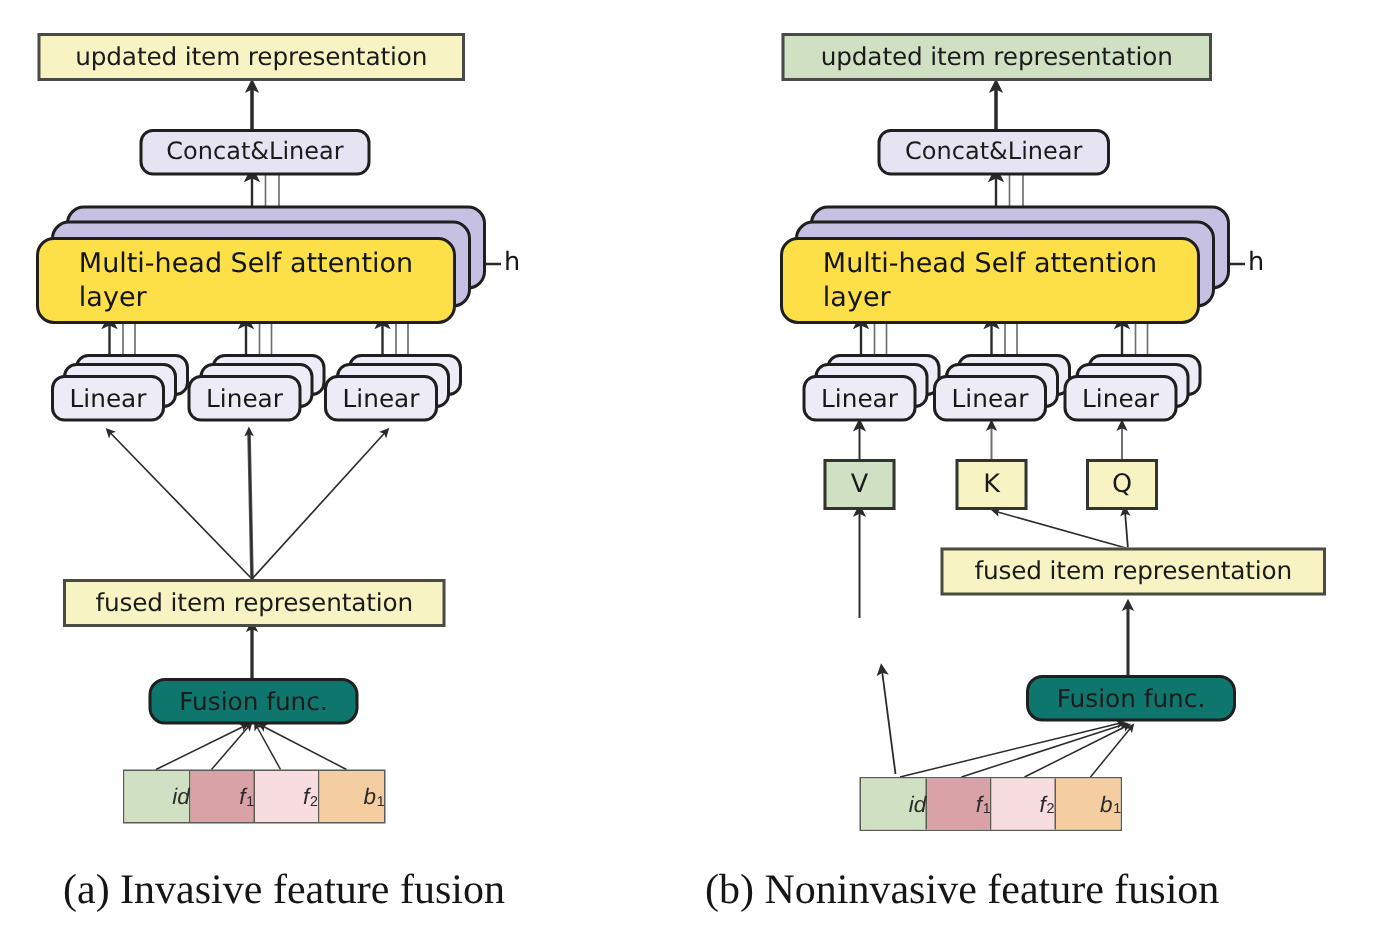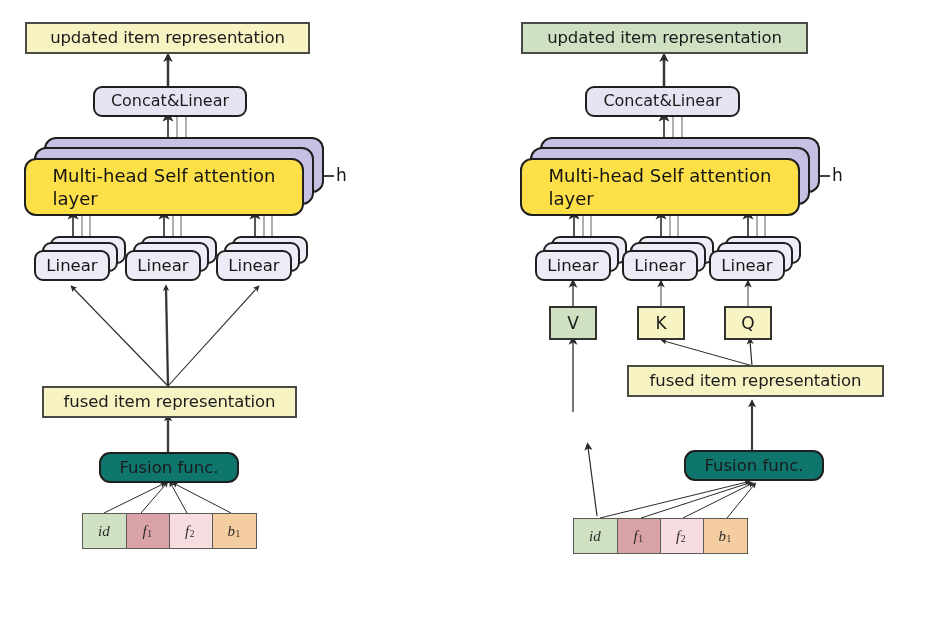--- a/index.html
+++ b/index.html
@@ -7,20 +7,21 @@
     padding: 0;
     background: #ffffff;
   }
   #root {
     position: relative;
     width: 929px;
     height: 626px;
     background: #ffffff;
     font-family: "DejaVu Sans", sans-serif;
     overflow: hidden;
+    border-radius: 17px;
   }
   svg.layer {
     position: absolute;
     left: 0;
     top: 0;
     width: 929px;
     height: 626px;
     pointer-events: none;
   }
   .node {
@@ -118,22 +119,22 @@
   .tokrow {
     position: absolute;
     display: flex;
     box-sizing: border-box;
     border: 1.6px solid #5b5b55;
   }
   .tokrow .cell {
     box-sizing: border-box;
     display: flex;
     align-items: center;
-    justify-content: flex-start;
-    font-family: Liberation Serif, serif;
+    justify-content: flex-end;
+    font-family: Liberation Sans, sans-serif;
     font-style: italic;
     font-size: 15px;
     color: #2a2a2a;
     border-right: 1.6px solid #5b5b55;
     padding-left: 15px;
   }
   .tokrow .cell:last-child { border-right: none; }
   .tokrow .cell sub {
     font-size: 9.5px;
     font-style: normal;
@@ -344,20 +345,21 @@
     <div class="cell" style="width:43px; background:#f7dde0;">
       <span>f</span>
         <sub>2</sub>
     </div>
     <div class="cell" style="width:44px; background:#f4cea0;">
       <span>b</span>
         <sub>1</sub>
     </div>
   </div>
 
+  <div class="caption" style="left:42px; top:578px;">(a) Invasive feature fusion</div>
 
   <div class="node rep green" style="left:521px; top:22px; width:287px; height:32px;">
     <span>updated item representation</span>
   </div>
 
   <div class="node round" style="left:585px; top:86px; width:155px; height:31px;">
     <span>Concat&amp;Linear</span>
   </div>
 
   <div class="mhwrap" style="left:520px; top:137px; width:300px; height:80px;">
@@ -422,14 +424,15 @@
     <div class="cell" style="width:43px; background:#f7dde0;">
       <span>f</span>
         <sub>2</sub>
     </div>
     <div class="cell" style="width:44px; background:#f4cea0;">
       <span>b</span>
         <sub>1</sub>
     </div>
   </div>
 
+  <div class="caption" style="left:470px; top:578px;">(b) Noninvasive feature fusion</div>
 
 </div>
 
 </body></html>

